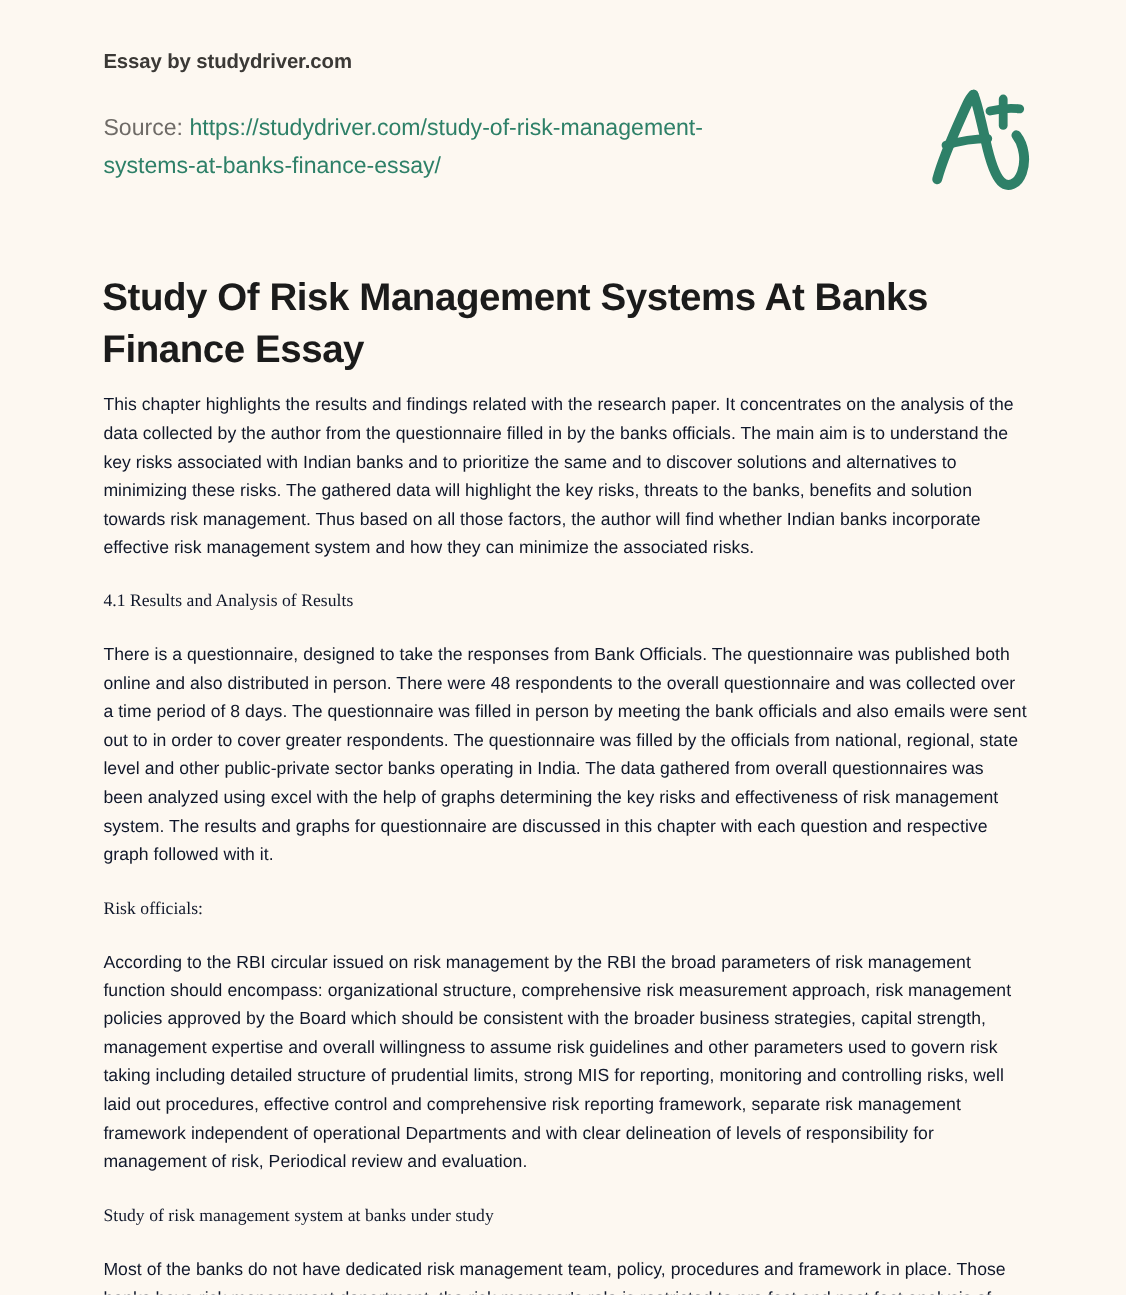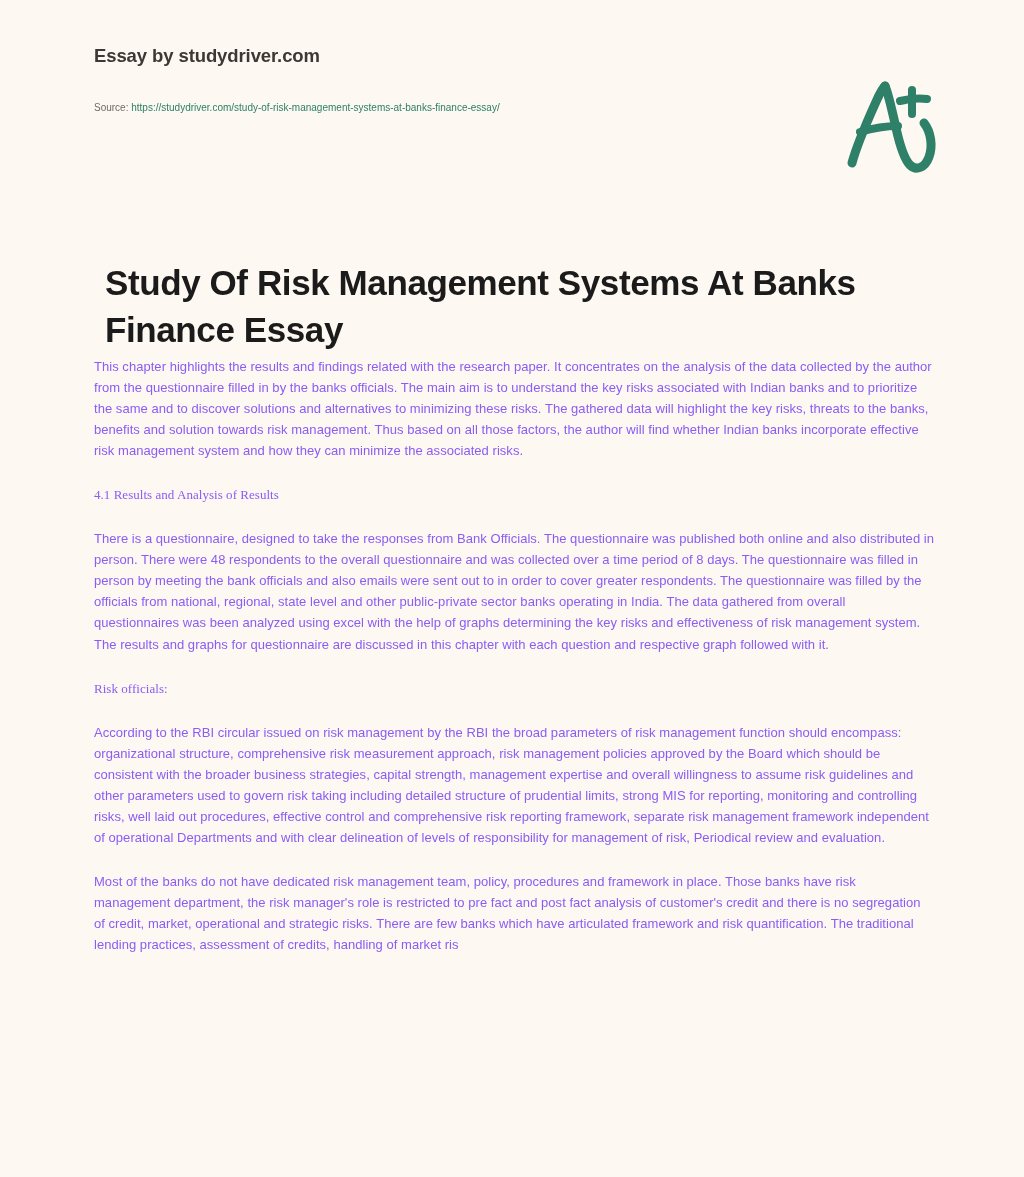--- a/index.html
+++ b/index.html
@@ -35,21 +35,21 @@
     letter-spacing: -0.1px;
     color: #3b3936;
     line-height: 1.3;
   }
 
   .source-line {
     position: absolute;
     left: 94px;
     top: 100px;
     width: 560px;
-    font-size: 10px;
+    font-size: 21px;
     line-height: 1.62;
     color: #6f6b67;
     word-break: break-word;
   }
   .source-label {
     color: #6f6b67;
   }
   .source-url {
     color: #2e8068;
     text-decoration: none;
@@ -68,41 +68,41 @@
     width: 120px;
     height: 120px;
   }
 
   
   .article-title {
     position: absolute;
     left: 93px;
     top: 248px;
     width: 790px;
-    margin: 12px;
+    margin: 0;
     font-size: 35px;
     line-height: 1.33;
     font-weight: 700;
     letter-spacing: -0.4px;
     color: #1b1b1b;
     font-family: "Liberation Sans", sans-serif;
   }
 
   
   .article-body {
     position: absolute;
     left: 94px;
     top: 356px;
     width: 840px;
   }
   .article-body p {
     margin: 0 0 23px 0;
-    font-size: 13px;
+    font-size: 16px;
     line-height: 1.62;
-    color: #8b5cf6;
+    color: #0f172a;
     text-align: left;
     letter-spacing: 0.04px;
   }
   .article-body p.sub-heading {
     margin-bottom: 23px;
     font-family: Liberation Serif, serif;
   }
 </style>
 </head>
 <body>
@@ -134,16 +134,17 @@
   </div>
 
   <h1 class="article-title">Study Of Risk Management Systems At Banks Finance Essay</h1>
 
   <div class="article-body">
     <p>This chapter highlights the results and findings related with the research paper. It concentrates on the analysis of the data collected by the author from the questionnaire filled in by the banks officials. The main aim is to understand the key risks associated with Indian banks and to prioritize the same and to discover solutions and alternatives to minimizing these risks. The gathered data will highlight the key risks, threats to the banks, benefits and solution towards risk management. Thus based on all those factors, the author will find whether Indian banks incorporate effective risk management system and how they can minimize the associated risks.</p>
     <p class="sub-heading">4.1 Results and Analysis of Results</p>
     <p>There is a questionnaire, designed to take the responses from Bank Officials. The questionnaire was published both online and also distributed in person. There were 48 respondents to the overall questionnaire and was collected over a time period of 8 days. The questionnaire was filled in person by meeting the bank officials and also emails were sent out to in order to cover greater respondents. The questionnaire was filled by the officials from national, regional, state level and other public-private sector banks operating in India. The data gathered from overall questionnaires was been analyzed using excel with the help of graphs determining the key risks and effectiveness of risk management system. The results and graphs for questionnaire are discussed in this chapter with each question and respective graph followed with it.</p>
     <p class="sub-heading">Risk officials:</p>
     <p>According to the RBI circular issued on risk management by the RBI the broad parameters of risk management function should encompass: organizational structure, comprehensive risk measurement approach, risk management policies approved by the Board which should be consistent with the broader business strategies, capital strength, management expertise and overall willingness to assume risk guidelines and other parameters used to govern risk taking including detailed structure of prudential limits, strong MIS for reporting, monitoring and controlling risks, well laid out procedures, effective control and comprehensive risk reporting framework, separate risk management framework independent of operational Departments and with clear delineation of levels of responsibility for management of risk, Periodical review and evaluation.</p>
+    <p class="sub-heading">Study of risk management system at banks under study</p>
     <p>Most of the banks do not have dedicated risk management team, policy, procedures and framework in place. Those banks have risk management department, the risk manager's role is restricted to pre fact and post fact analysis of customer's credit and there is no segregation of credit, market, operational and strategic risks. There are few banks which have articulated framework and risk quantification. The traditional lending practices, assessment of credits, handling of market ris</p>
   </div>
 
 </div>
 
 </body></html>

